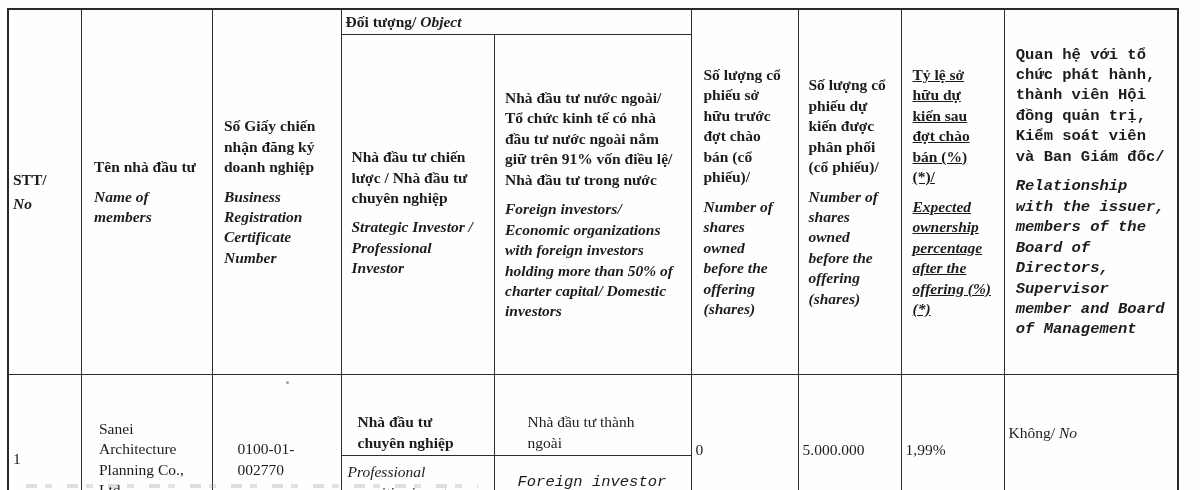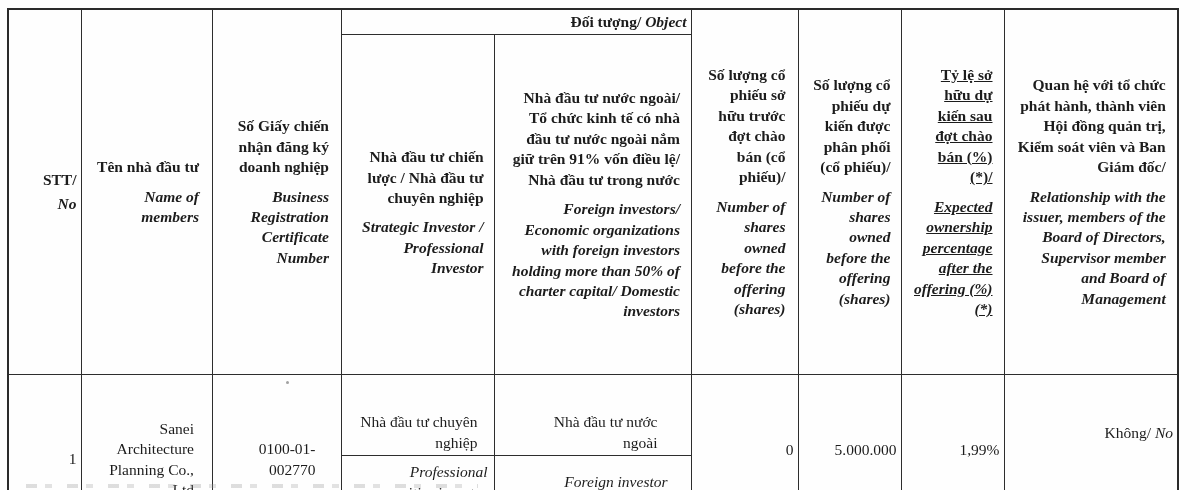--- a/index.html
+++ b/index.html
@@ -17,40 +17,40 @@
     left: 7px;
     top: 8px;
     width: 1170px;
     border-collapse: collapse;
     table-layout: fixed;
     border: 2px solid #2a2a2a;
   }
   table.doc td {
     border: 1.5px solid #2d2d2d;
     vertical-align: middle;
-    text-align: right;
+    text-align: left;
     padding: 2px 4px;
     font-size: 15.5px;
     line-height: 1.32;
   }
   .hvi { font-weight: bold; }
   .hen { font-weight: bold; font-style: italic; margin-top: 9px; }
   .dvi { font-weight: normal; margin-top: 35px; }
   .inline-en { font-style: italic; }
   .cin { margin-left:auto; margin-right:auto; overflow-wrap: break-word; }
   .mw78 { max-width: 78px; }
   .mw80 { max-width: 80px; text-decoration: underline; }
   .mw82 { max-width: 82px; }
   .mw95 { max-width: 95px; }
   .mw105 { max-width: 105px; }
-  .mw120 { max-width: 120px; }
+  .mw120 { max-width: 120px; font-weight: bold; }
   .mw130 { max-width: 130px; }
   .mw132 { max-width: 132px; margin-top: 16px; }
   .mw140 { max-width: 140px; }
-  .mw150 { max-width: 150px; }
+  .mw150 { max-width: 150px; font-family: Liberation Mono, monospace; }
   .mw175 { max-width: 175px; }
   tr.r-grouphead { height: 25px; }
   tr.r-subhead   { height: 340px; }
   tr.r-data-top  { height: 49px; }
   tr.r-data-bot  { height: 54px; }
   
   .remnant {
     position: absolute;
     left: 26px;
     top: 484px;
@@ -163,21 +163,21 @@
       <td rowspan="2">
         <div class="cin mw95 dvi">Sanei Architecture Planning Co., Ltd</div>
       </td>
       <td rowspan="2">
         <div class="cin mw78 dvi">0100-01-002770</div>
       </td>
       <td>
         <div class="cin mw120 dvi">Nhà đầu tư chuyên nghiệp</div>
       </td>
       <td>
-        <div class="cin mw130 dvi">Nhà đầu tư nước ngoài</div>
+        <div class="cin mw130 dvi">Nhà đầu tư thành ngoài</div>
       </td>
       <td rowspan="2">
         <div class="dvi" style="padding-bottom:18px">0</div>
       </td>
       <td rowspan="2">
         <div class="dvi" style="padding-bottom:18px">5.000.000</div>
       </td>
       <td rowspan="2">
         <div class="dvi" style="padding-bottom:18px">1,99%</div>
       </td>

